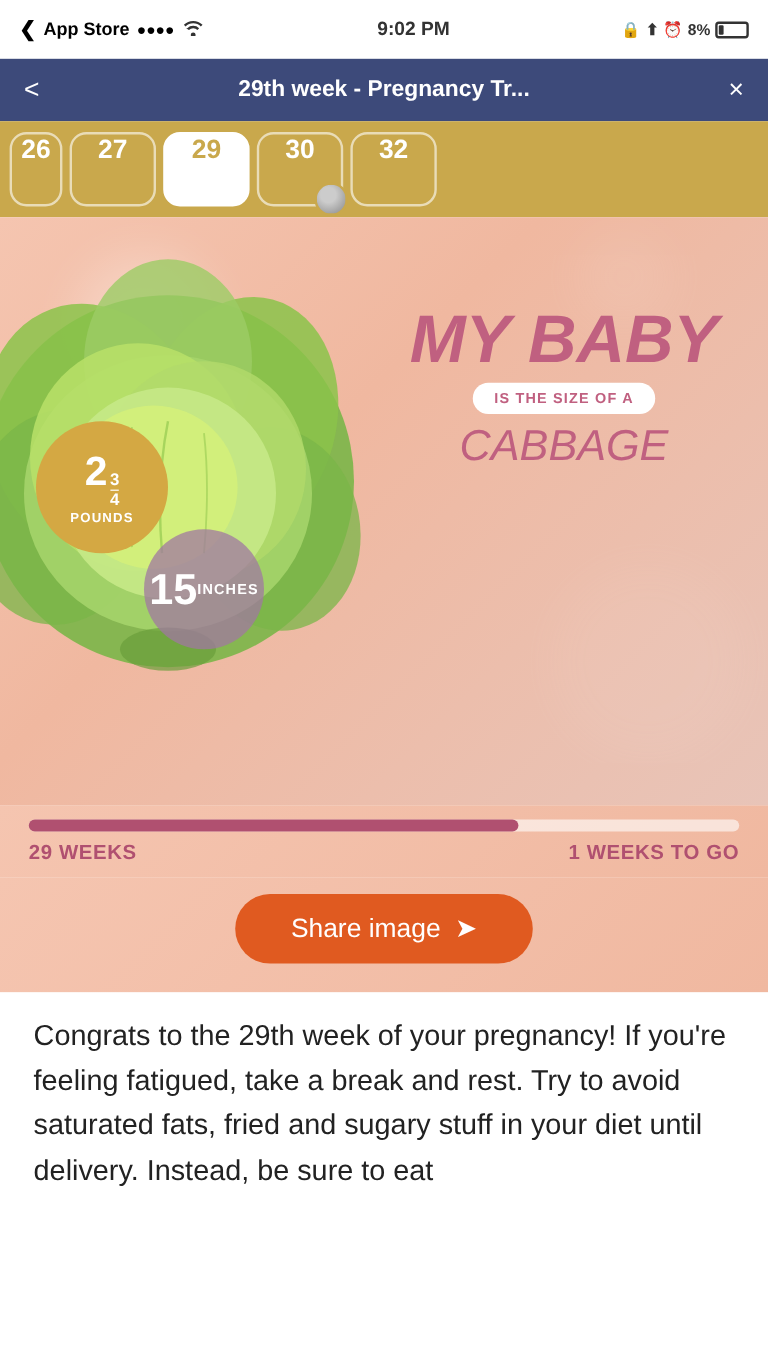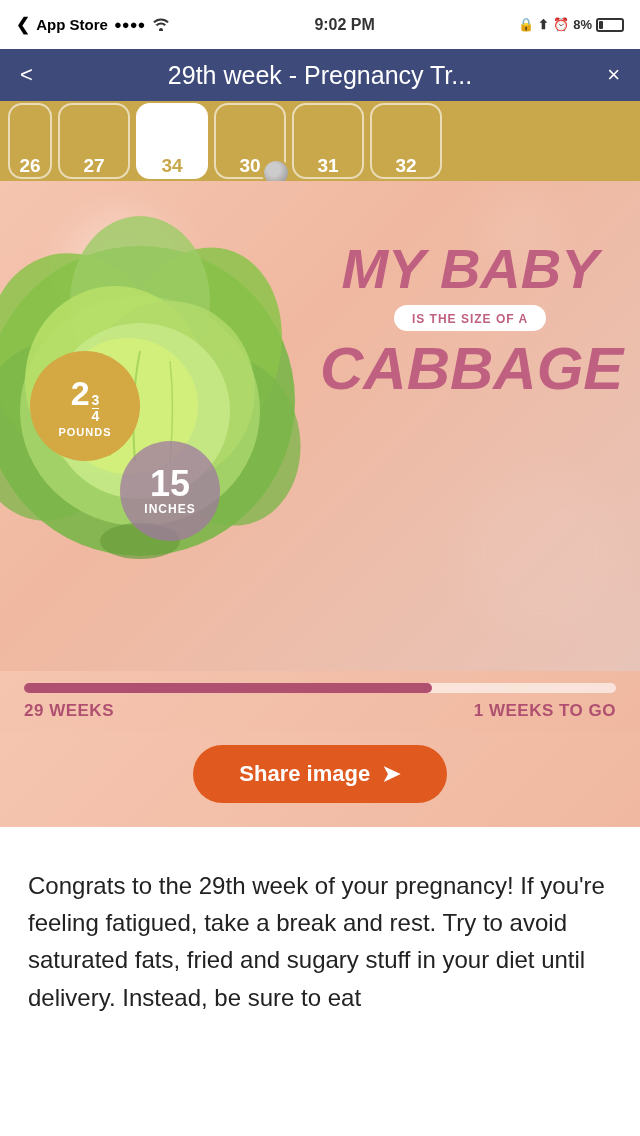--- a/index.html
+++ b/index.html
@@ -25,42 +25,42 @@
 
     
     .nav-bar {
       background: #3d4a7a;
       height: 52px;
       display: flex;
       align-items: center;
       justify-content: space-between;
       padding: 0 20px;
     }
-    .nav-title { color: #fff; font-size: 25px; font-weight: 400; }
+    .nav-title { color: #fff; font-size: 19px; font-weight: 700; }
     .nav-btn { color: #fff; font-size: 22px; font-weight: 300; cursor: pointer; }
 
     
     .week-selector {
       background: #c9a84c;
       height: 80px;
       display: flex;
       align-items: center;
       padding: 0 8px;
       overflow: hidden;
       gap: 6px;
     }
     .week-item {
       min-width: 72px;
-      height: 76px;
+      height: 62px;
       border: 2.5px solid rgba(255,255,255,0.6);
       border-radius: 14px;
       display: flex;
-      align-items: flex-end;
-      justify-content: center;
-      font-size: 19px;
+      align-items: flex-start;
+      justify-content: center;
+      font-size: 22px;
       font-weight: 600;
       color: #fff;
       cursor: pointer;
       flex-shrink: 0;
     }
     .week-item.active {
       background: #fff;
       color: #c9a84c;
       border-color: #fff;
     }
@@ -131,46 +131,46 @@
     
     .inches-badge {
       position: absolute;
       left: 120px;
       top: 260px;
       width: 100px;
       height: 100px;
       border-radius: 50%;
       background: rgba(160,120,160,0.75);
       display: flex;
-      flex-direction: column;
+      flex-direction: row;
       align-items: center;
       justify-content: center;
       color: #fff;
     }
     .inches-number { font-size: 36px; font-weight: 700; line-height: 1; }
     .inches-label { font-size: 12px; font-weight: 700; letter-spacing: 1px; }
 
     
     .text-overlay {
       position: absolute;
       right: 20px;
-      top: 60px;
+      top: 74px;
       text-align: center;
       width: 300px;
     }
     .my-baby-text { font-size: 56px; font-weight: 900; color: #c06080; line-height: 1; font-style: italic; }
     .is-size-pill {
       background: #fff;
       border-radius: 20px;
       padding: 4px 18px;
       display: inline-block;
       margin: 8px 0;
     }
     .is-size-text { font-size: 12px; font-weight: 700; color: #c06080; letter-spacing: 1px; }
-    .cabbage-text { font-size: 60px; font-weight: 700; color: #c06080; line-height: 1; font-style: italic; }
+    .cabbage-text { font-size: 36px; font-weight: 400; color: #c06080; line-height: 1; font-style: italic; }
 
     
     .progress-section {
       background: linear-gradient(135deg, #f5c5b0 0%, #f0b8a0 100%);
       padding: 12px 24px 10px;
     }
     .progress-bar-track {
       height: 10px;
       background: rgba(255,255,255,0.6);
       border-radius: 5px;
@@ -197,31 +197,31 @@
       display: flex;
       justify-content: center;
     }
     .share-btn {
       background: #e05a20;
       color: #fff;
       border: none;
       border-radius: 30px;
       padding: 16px 46px;
       font-size: 22px;
-      font-weight: 700;
+      font-weight: 400;
       display: flex;
       align-items: center;
       gap: 12px;
       cursor: pointer;
     }
     .share-arrow { font-size: 22px; }
 
     
     .text-content {
-      padding: 40px 28px 40px;
+      padding: 18px 28px 40px;
       background: #fff;
     }
     .body-text {
       font-size: 24px;
       line-height: 1.55;
       color: #222;
     }
     .pounds-value { display: flex; align-items: baseline; gap: 0; }
     .big-num { font-size: 34px; font-weight: 800; }
     .small-frac { display: inline-flex; flex-direction: column; font-size: 14px; font-weight: 700; line-height: 1.1; margin-left: 2px; }
@@ -261,28 +261,25 @@
 </div>
 
 <div class="week-selector">
   <div class="week-item first-partial">
     <span>26</span>
   </div>
   <div class="week-item">
     <span>27</span>
   </div>
   <div class="week-item active">
-    <span>34</span>
+    <span>29</span>
   </div>
   <div class="week-item has-avatar" style="position:relative;">
     <span>30</span>
     <div class="week-avatar" style="background: radial-gradient(circle at 40% 35%, #ccc 30%, #888 100%);"></div>
-  </div>
-  <div class="week-item">
-    <span>31</span>
   </div>
   <div class="week-item">
     <span>32</span>
   </div>
 </div>
 
 <div class="main-image-area">
 
   <div class="bokeh" style="width:120px;height:120px;left:60px;top:30px;"></div>
   <div class="bokeh" style="width:80px;height:80px;right:80px;top:10px;opacity:0.3;"></div>

